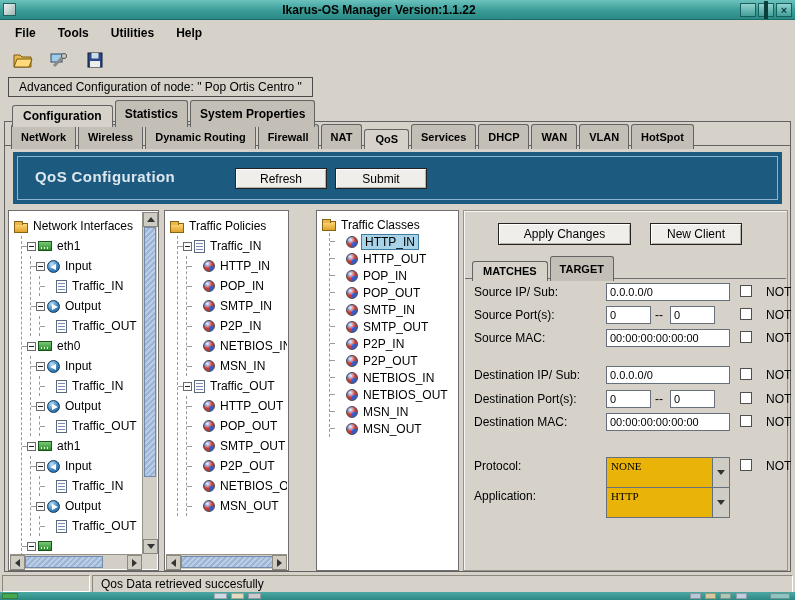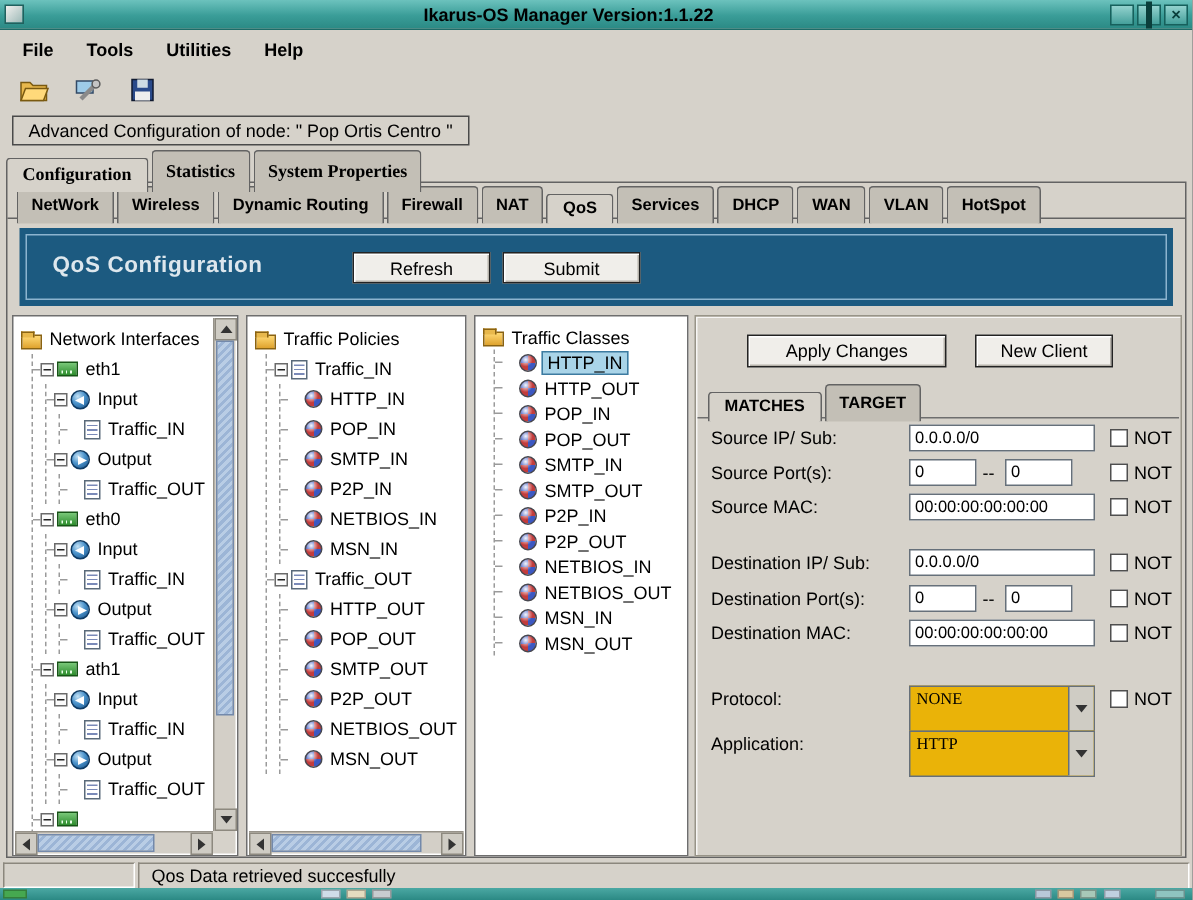--- a/index.html
+++ b/index.html
@@ -36,21 +36,21 @@
   
   .node-banner { position:absolute; top:77px; left:8px; height:20px;
     border:1px solid #4a4a4a; background:#d6d2ca; padding:2px 10px; display:inline-block; }
 
   
   .tabs-row { display:flex; align-items:flex-end; }
   .tab { border:1px solid #636363; border-bottom:none; border-radius:3px 3px 0 0;
     background:#c3bfb6; padding:6px 9px; font-weight:bold; font-size:12px;
     margin-right:2px; white-space:nowrap; position:relative; }
   .tab.selected { background:#d6d2ca; padding:3px 10px 4px; z-index:6; }
-  .main-tabs { position:absolute; top:100px; left:4px; z-index:5;font-family:Liberation Serif, serif; }
+  .main-tabs { position:absolute; top:100px; left:12px; z-index:5; }
   .content-pane { position:absolute; top:121px; left:4px; width:787px; height:451px;
     border:1px solid #636363; background:#d6d2ca; }
   .sub-tabs { position:absolute; top:2px; left:6px; z-index:4; }
   .sub-tabs .tab { font-size:11px; }
   .inner-line { position:absolute; left:0; right:0; top:23px; border-top:1px solid #636363; z-index:1; }
 
   
   .qos-banner { position:absolute; top:30px; left:8px; width:769px; height:52px;
     background:#1c5a80; z-index:2; }
   .qos-banner::before { content:""; position:absolute; inset:4px;
@@ -60,21 +60,21 @@
   .btn { background:#f0eeea; border:1px solid #232323; font-family:inherit;
     font-size:12px; color:#000; text-align:center;
     box-shadow:inset 1px 1px 0 #ffffff, inset -1px -1px 0 #b6b2aa; }
   .btn-refresh { position:absolute; left:222px; top:16px; width:92px; height:21px; }
   .btn-submit { position:absolute; left:322px; top:16px; width:92px; height:21px; }
 
   
   .panel { position:absolute; top:210px; height:361px; background:#fff;
     border:1px solid #6e6e6e; z-index:3; }
   .p1 { left:8px;  width:151px; }
-  .p2 { left:164px; width:147px;text-decoration:underline; }
+  .p2 { left:164px; width:125px;text-decoration:underline; }
   .p3 { left:316px; width:143px; }
   .tree-scroll { position:absolute; overflow:hidden; left:1px; top:1px;
     padding:4px 0 0 3px; }
   .p1 .tree-scroll { right:16px; bottom:16px; }
   .p2 .tree-scroll { right:1px; bottom:16px; }
   .p3 .tree-scroll { right:1px; bottom:1px; }
 
   .trow { display:flex; align-items:center; height:20px; white-space:nowrap; }
   .p3 .trow { height:17px; }
   .tgroup { margin-left:8px; border-left:1px dashed #9a9a9a; }
@@ -149,21 +149,21 @@
   .frow { position:absolute; left:10px; width:308px; height:20px; }
   .flabel { position:absolute; left:0; top:2px; }
   .tfield { position:absolute; top:0; height:18px; border:1px solid #66707a;
     background:#fff; padding:0 3px; font:11px "Liberation Sans","DejaVu Sans",sans-serif; }
   .portsep { position:absolute; left:181px; top:2px; }
   .combo { position:absolute; left:132px; top:0; width:124px; height:31px;
     border:1px solid #66707a; background:#eab308; display:flex;font-family:Liberation Serif, serif; }
   .combo-value { flex:1; font-size:11px; padding:2px 4px; overflow:hidden; }
   .combo-btn { width:17px; flex:none; background:#cfccc4; border-left:1px solid #66707a;
     display:flex; align-items:center; justify-content:center; }
-  .notwrap { position:absolute; left:266px; top:2px; display:flex; align-items:center; gap:4px; }
+  .notwrap { position:absolute; left:266px; top:2px; display:flex; align-items:flex-start; gap:14px; }
   .checkbox { width:12px; height:12px; background:#fff; border:1px solid #4f4f4f; display:inline-block; }
 
   
   .status-left { position:absolute; left:2px; top:575px; width:88px; height:17px;
     background:#d6d2ca; border:1px solid; border-color:#8b877d #fff #fff #8b877d; }
   .status-main { position:absolute; left:92px; top:575px; width:701px; height:28px;
     background:#d6d2ca; border:1px solid; border-color:#8b877d #fff #fff #8b877d;
     padding:1px 8px; overflow:hidden; white-space:nowrap; }
   .taskbar { position:absolute; left:0; top:592px; width:795px; height:8px;
     background:linear-gradient(180deg,#4ba8a3,#2b8984); }

